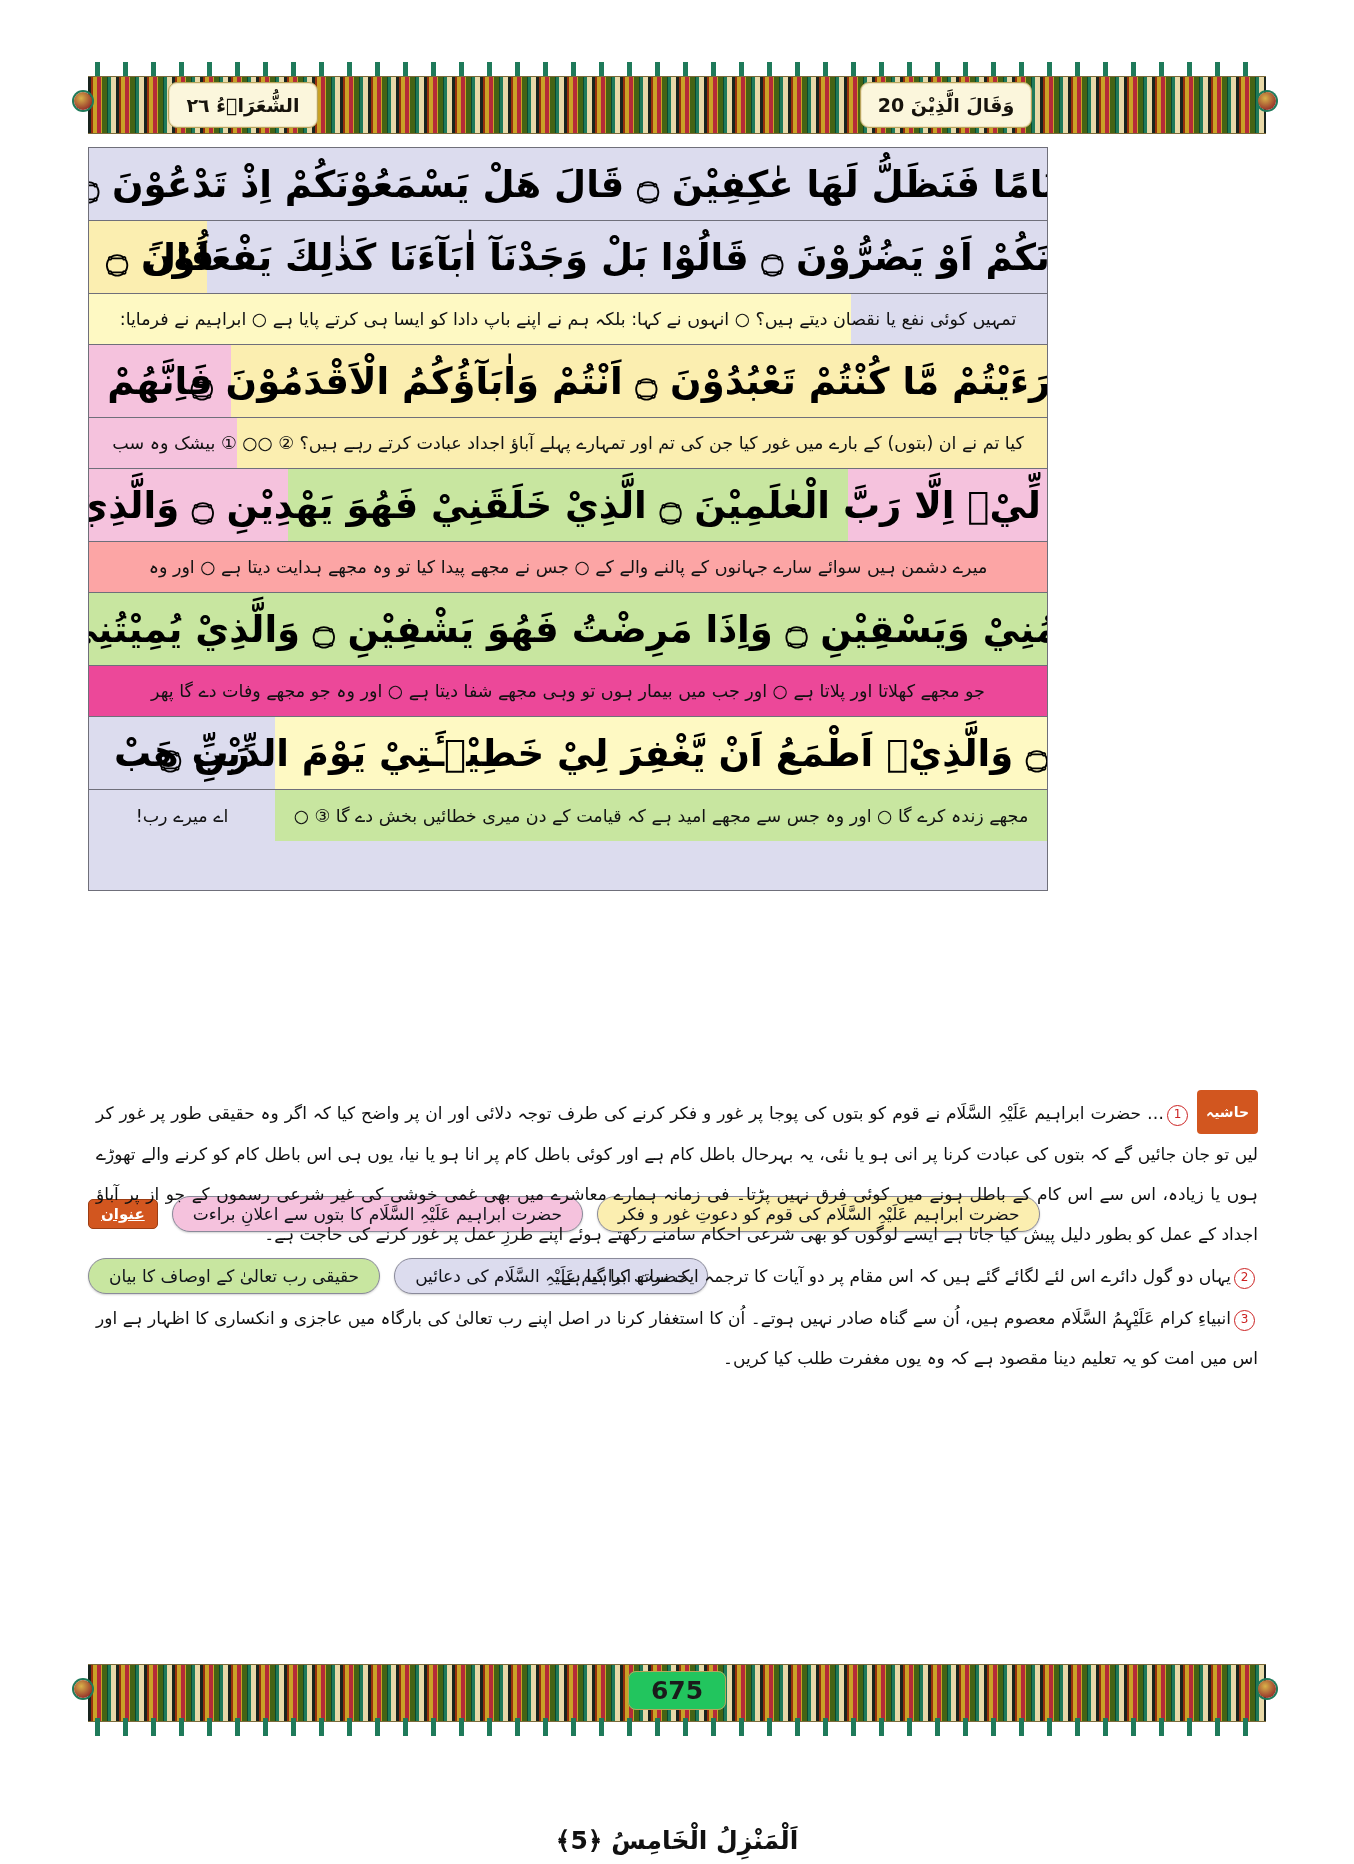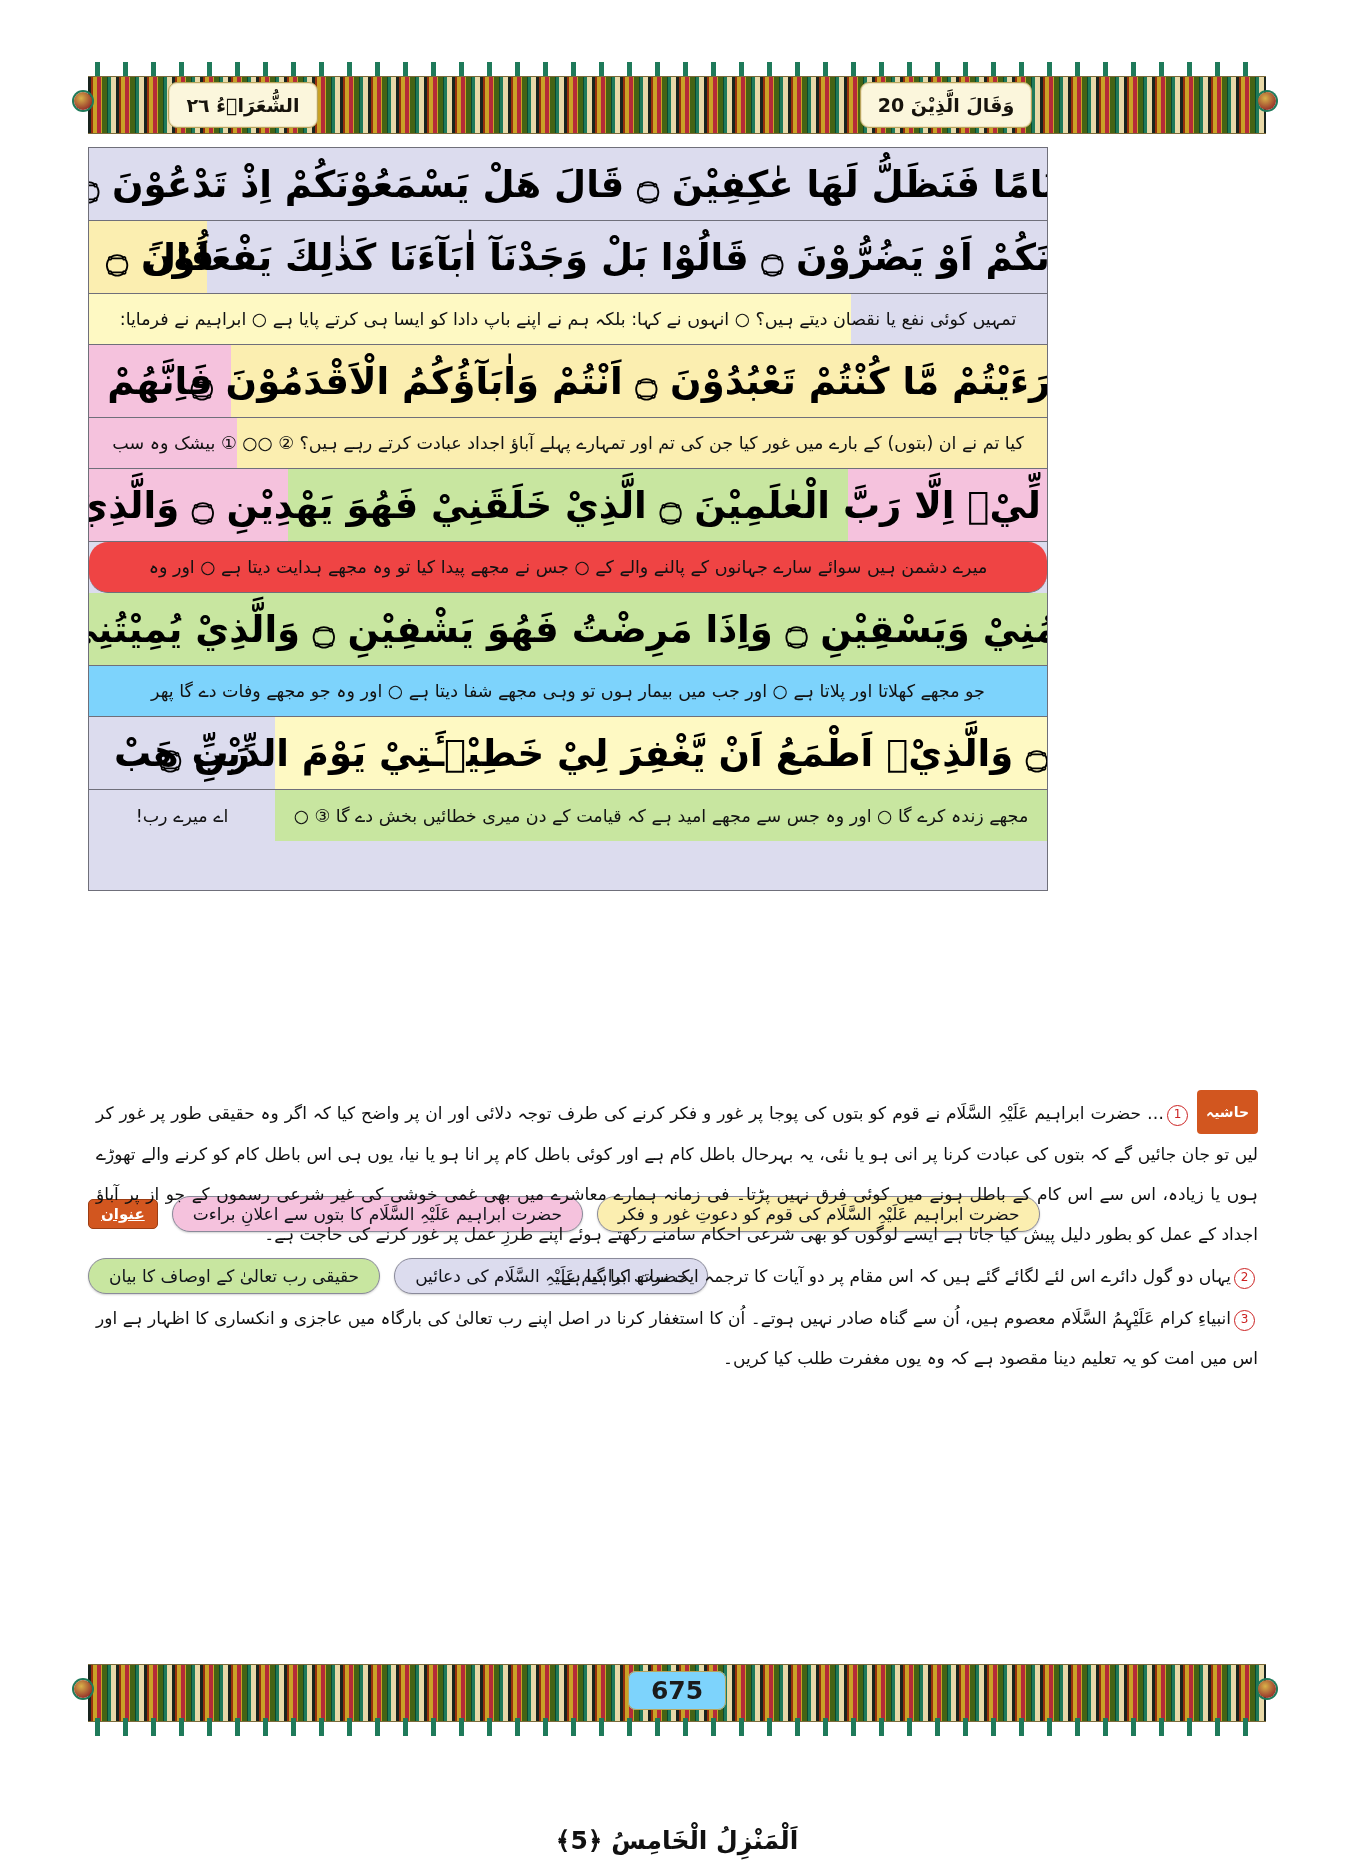--- a/index.html
+++ b/index.html
@@ -135,21 +135,21 @@
     font-size:12px;text-align:center;margin:0 3px;vertical-align:1px;
     font-family:"DejaVu Sans","Liberation Sans",sans-serif;
   }
 
   
   .page-num{
     position:absolute;left:0;right:0;top:1676px;text-align:center;
     font-size:25px;font-weight:bold;color:#1b1b1b;z-index:5;
   }
   .page-num span{
-    background:#7dd3fc;border:1px solid #b8a45c;border-radius:8px;
+    background:#22c55e;border:1px solid #b8a45c;border-radius:8px;
     padding:4px 22px;
   }
   .manzil{
     position:absolute;left:0;right:0;top:1812px;text-align:center;
     direction:rtl;font-size:25px;font-weight:bold;color:#111;
     font-family:"DejaVu Sans","Liberation Sans",sans-serif;
     margin-top:14px;
   }
 
   .corner{position:absolute;width:26px;height:26px;}
@@ -192,27 +192,27 @@
       <div class="ar-text" style="padding-left: 150px;">اَفَرَءَيْتُمْ مَّا كُنْتُمْ تَعْبُدُوْنَ ۝ اَنْتُمْ وَاٰبَآؤُكُمُ الْاَقْدَمُوْنَ ۝</div>
     </div>
     <div class="band ur-row" style="background: rgb(245, 194, 221);">
       <div class="chip" style="background: rgb(251, 238, 176); width: 810px; right: 0px;"></div>
       <div class="ur-text">کیا تم نے ان (بتوں) کے بارے میں غور کیا جن کی تم اور تمہارے پہلے آباؤ اجداد عبادت کرتے رہے ہیں؟ ② ○○ ① بیشک وہ سب</div>
     </div>
     <div class="band ar-row" style="background: rgb(245, 194, 221);">
       <div class="chip" style="background: rgb(200, 230, 160); width: 560px; left: 50%; transform: translateX(-50%);"></div>
       <div class="ar-text">عَدُوٌّ لِّيْۤ اِلَّا رَبَّ الْعٰلَمِيْنَ ۝ الَّذِيْ خَلَقَنِيْ فَهُوَ يَهْدِيْنِ ۝ وَالَّذِيْ هُوَ</div>
     </div>
-    <div class="band ur-row" style="background: #ef4444; border-radius: 19px;">
+    <div class="band ur-row" style="background: #fca5a5;">
       <div class="ur-text">میرے دشمن ہیں سوائے سارے جہانوں کے پالنے والے کے ○ جس نے مجھے پیدا کیا تو وہ مجھے ہدایت دیتا ہے ○ اور وہ</div>
     </div>
     <div class="band ar-row" style="background: rgb(200, 230, 160);">
       <div class="ar-text">يُطْعِمُنِيْ وَيَسْقِيْنِ ۝ وَاِذَا مَرِضْتُ فَهُوَ يَشْفِيْنِ ۝ وَالَّذِيْ يُمِيْتُنِيْ ثُمَّ</div>
     </div>
-    <div class="band ur-row" style="background: #7dd3fc; text-align: center;">
+    <div class="band ur-row" style="background: #ec4899; text-align: center;">
       <div class="ur-text">جو مجھے کھلاتا اور پلاتا ہے ○ اور جب میں بیمار ہوں تو وہی مجھے شفا دیتا ہے ○ اور وہ جو مجھے وفات دے گا پھر</div>
     </div>
     <div class="band ar-row" style="background: #fef9c3;">
       <div class="chip" style="background: rgb(220, 220, 238); width: 186px; left: 0px;"></div>
       <div class="ar-text" style="position: absolute; top: 0px; bottom: 0px; width: 186px; left: 0px; justify-content: center;">رَبِّ هَبْ</div>
       <div class="ar-text" style="padding-left: 194px;">يُحْيِيْنِ ۝ وَالَّذِيْۤ اَطْمَعُ اَنْ يَّغْفِرَ لِيْ خَطِيْۤـَٔتِيْ يَوْمَ الدِّيْنِ ۝</div>
     </div>
     <div class="band ur-row" style="background: rgb(200, 230, 160);">
       <div class="chip" style="background: rgb(220, 220, 238); width: 186px; left: 0px;"></div>
       <div class="ur-text" style="position: absolute; top: 0px; bottom: 0px; width: 186px; left: 0px; justify-content: center;">اے میرے رب!</div>

